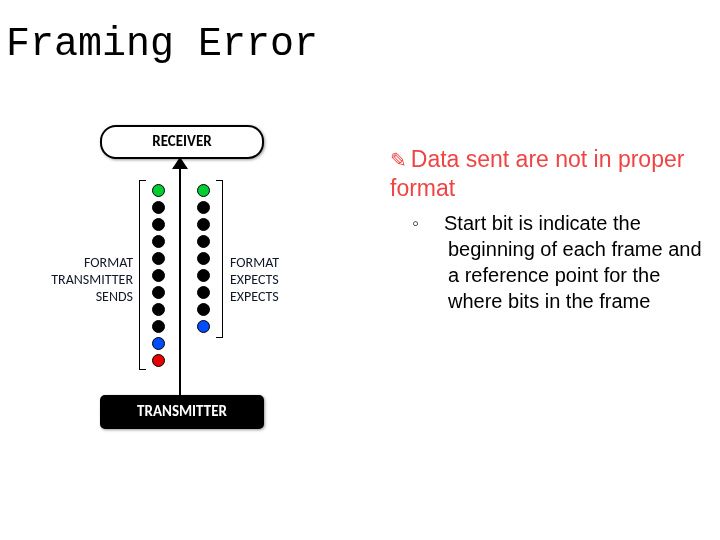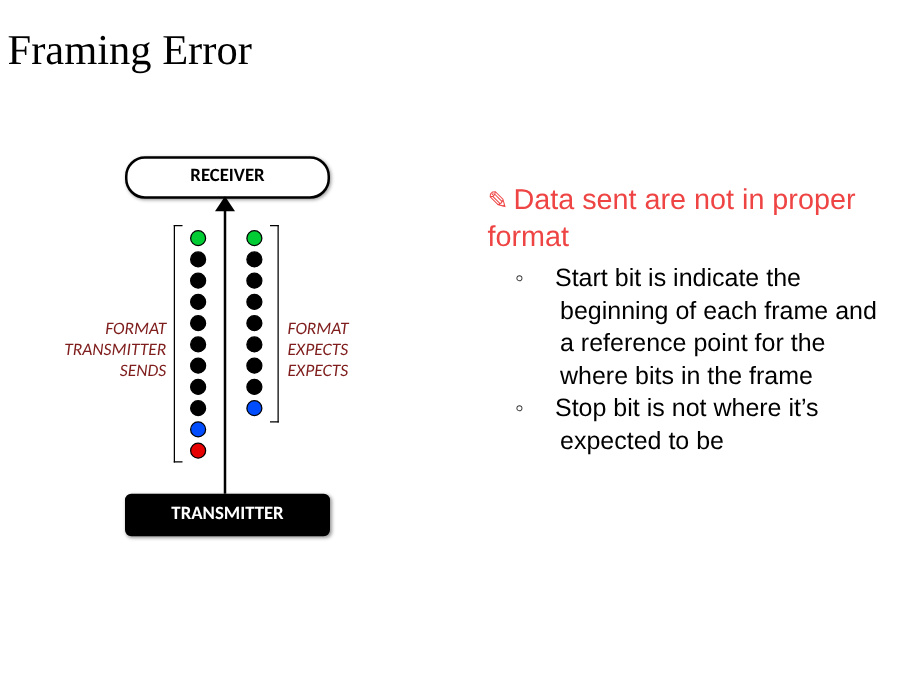--- a/index.html
+++ b/index.html
@@ -8,22 +8,22 @@
     width: 720px;
     height: 540px;
     background: #fff;
     font-family: Arial, Helvetica, sans-serif;
     overflow: hidden;
   }
   .title {
     position: absolute;
     left: 6px;
     top: 22px;
-    font-size: 34px;
-    font-family: Liberation Serif, serif;
+    font-size: 40px;
+    font-family: Liberation Mono, monospace;
     color: #000;
   }
   
   .box {
     position: absolute;
     background: #fff;
     border: 2px solid #000;
     border-radius: 5px;
     box-shadow: 1px 1px 3px rgba(0,0,0,0.4);
     text-align: center;
@@ -79,23 +79,22 @@
     width: 6px;
   }
   .bracket.left  { left: 139px; top: 180px; height: 188px; border-right: none; }
   .bracket.right { left: 216px; top: 180px; height: 156px; border-left: none; }
 
   
   .side-label {
     position: absolute;
     font-family: Calibri, Arial, sans-serif;
     font-size: 14px;
-    color: #7f1d1d;
+    color: #0f172a;
     line-height: 17px;
-    font-style: italic;
   }
   .side-label.tx { left: 28px;  top: 254px; text-align: right; width: 105px; }
   .side-label.rx { left: 230px; top: 254px; text-align: left;  width: 100px; }
 
   
   .main-bullet {
     position: absolute;
     left: 390px; top: 145px; width: 310px;
     font-family: Arial, Helvetica, sans-serif;
     font-size: 23px;
@@ -168,16 +167,13 @@
   <span>EXPECTS</span>
 </div>
 
 <div class="main-bullet">
   <span class="glyph">✎</span><span>Data sent are not in proper format</span>
 </div>
 <div class="sub-list">
   <div class="item">
     <span class="mark">◦</span><span>Start bit is indicate the beginning of each frame and a reference point for the where bits in the frame</span>
   </div>
-  <div class="item">
-    <span class="mark">◦</span><span>Stop bit is not where it’s expected to be</span>
-  </div>
 </div>
 
 </body></html>

